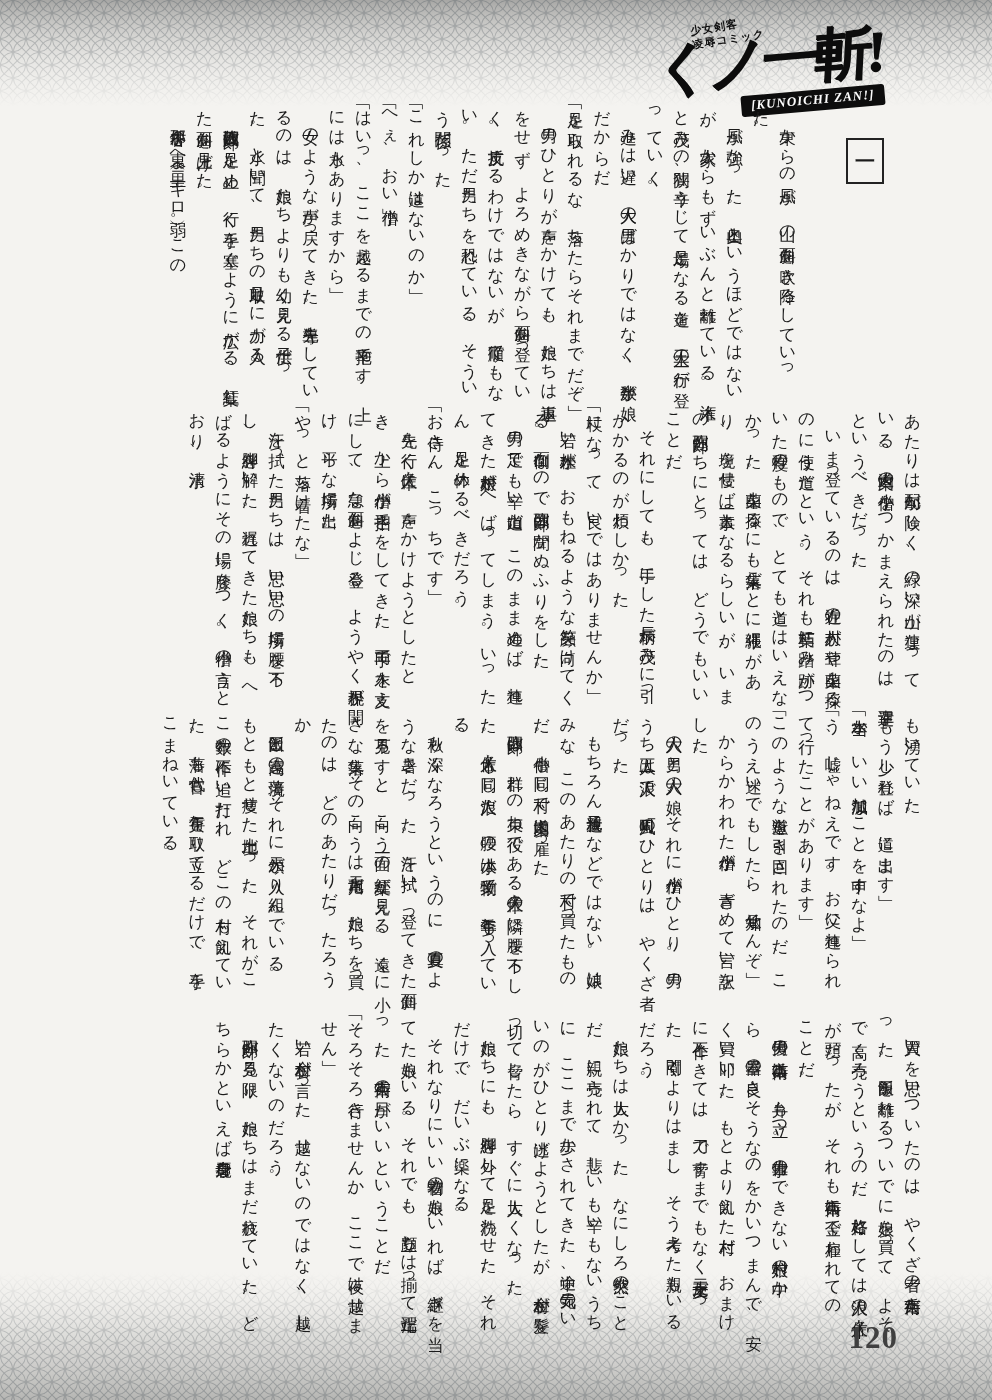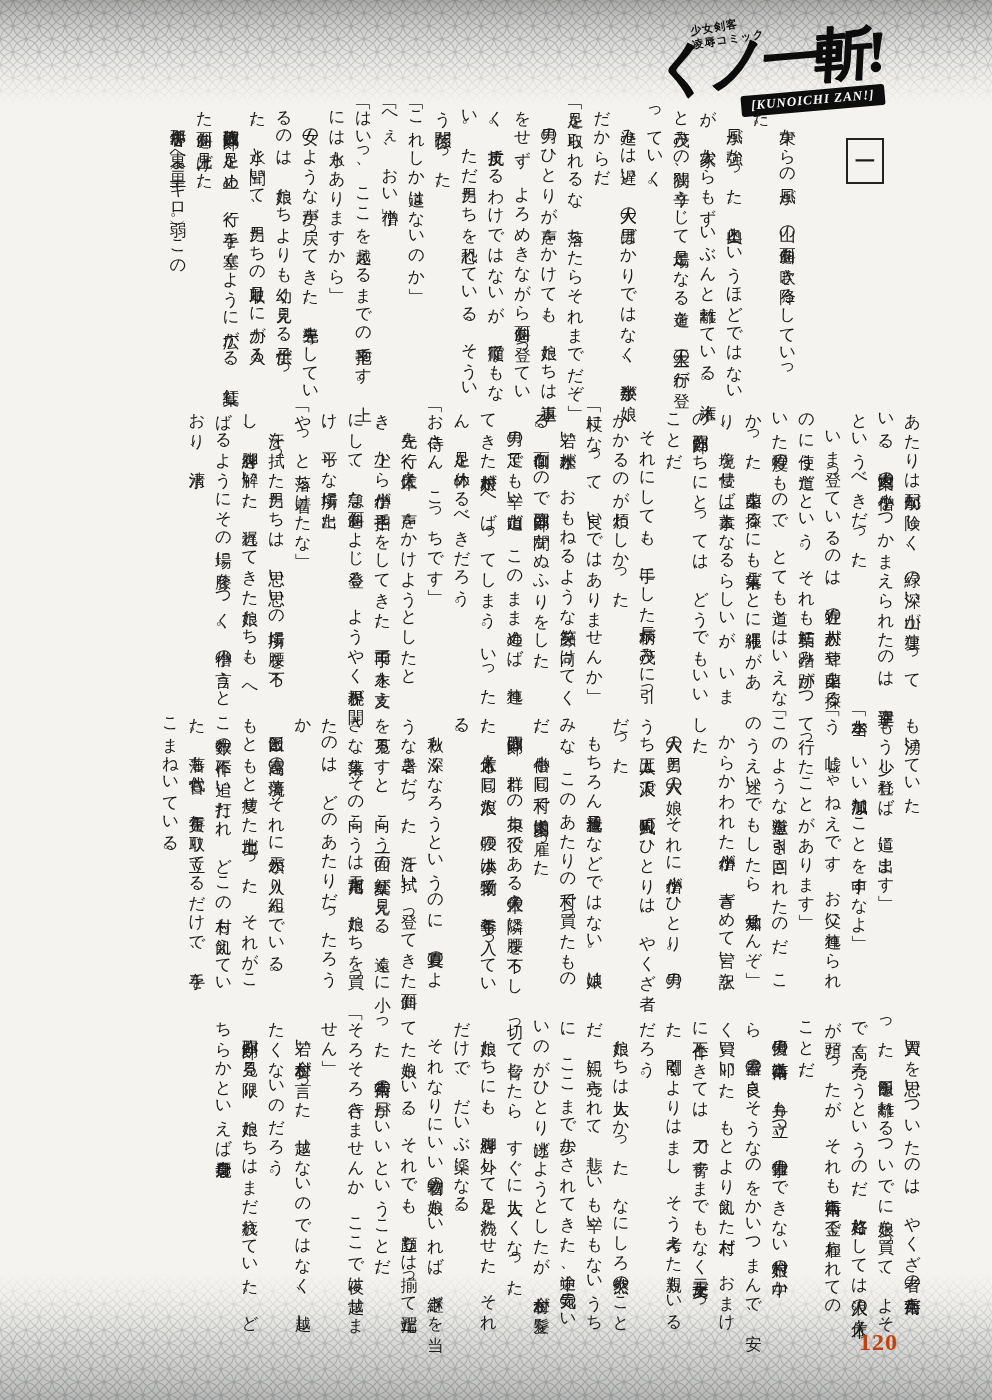--- a/index.html
+++ b/index.html
@@ -49,21 +49,21 @@
     text-align:start;
   }
   .tblock p{margin:0;padding:0;}
   .b1{top:99px;left:58px;width:742px;height:300px;}
   .b2{top:402px;left:55px;width:870px;height:298px;}
   .b3{top:706px;left:55px;width:870px;height:293px;}
   .b4{top:1010px;left:55px;width:870px;height:316px;}
 
   .page-number{
     position:absolute;right:94px;bottom:44px;
-    font-size:24px;font-weight:bold;letter-spacing:1px;color:#c2410c;
+    font-size:31px;font-weight:bold;letter-spacing:1px;color:#404040;
   }
 </style>
 </head>
 <body>
 
 <div class="page">
 
   <svg class="band top" viewBox="0 0 992 112" preserveAspectRatio="none">
     <defs>
       <pattern id="geo" width="26" height="26" patternUnits="userSpaceOnUse">

